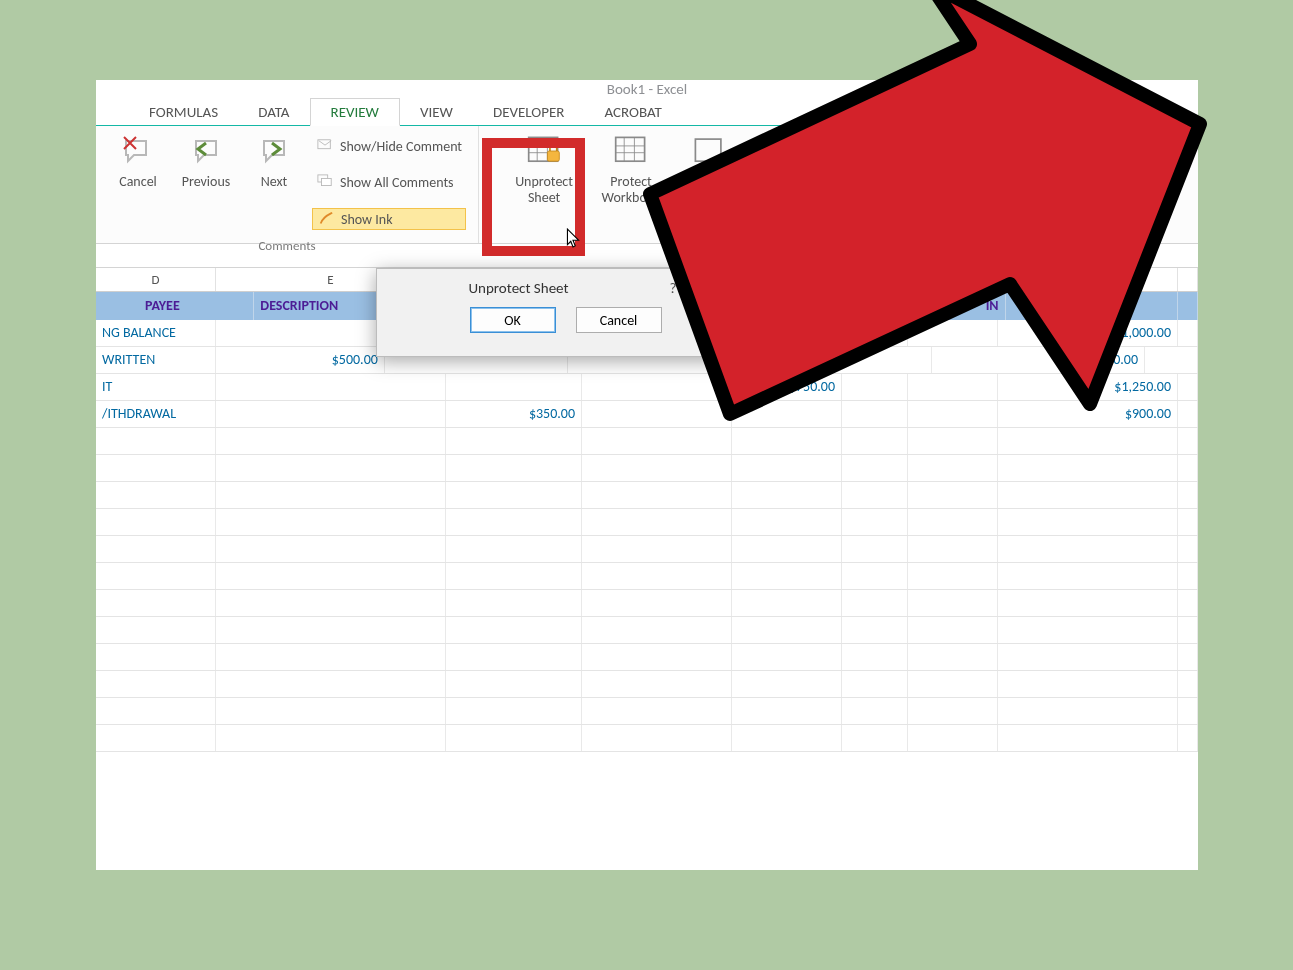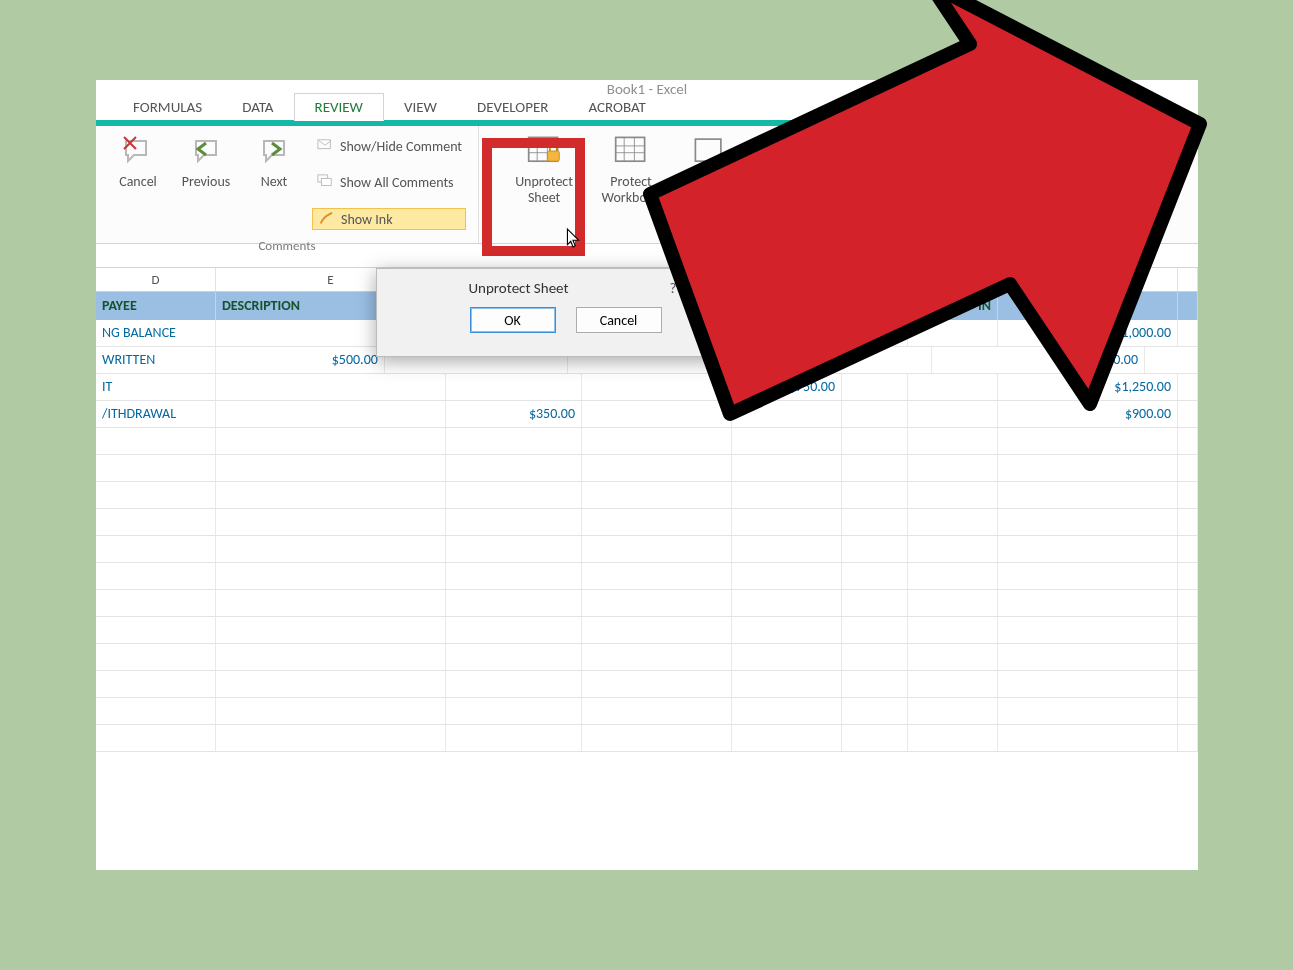--- a/index.html
+++ b/index.html
@@ -7,22 +7,22 @@
 
     .excel-frame{
       position:absolute; left:96px; top:80px; width:1102px; height:790px;
       background:#fff;
     }
     .title-bar{
       height:18px; text-align:center; font-size:15px; color:#8e9094;
       padding-top:0px;
     }
     .tabs-row{
-      display:flex; align-items:flex-end; height:28px; padding-left:17px;
-      border-bottom:6px solid #14b8a6;
+      display:flex; align-items:flex-end; height:28px; padding-left:33px;
+      border-bottom:1px solid #14b8a6;
     }
     .tab{
       padding:4px 20px; font-size:15px; color:#555; cursor:pointer; position:relative;
     }
     .tab.active{
       color:#237b3c; background:#fff; border:1px solid #d4d4d4; border-bottom:1px solid #fff;
       margin-bottom:-1px;
     }
 
     .ribbon{
@@ -48,21 +48,21 @@
     #rbox1{ left:386px; top:58px; width:103px; height:118px; }
 
     
     .fx-bar{ height:24px; border-bottom:1px solid #d4d4d4; background:#fff; }
 
     
     .col-letters{ display:flex; height:24px; border-bottom:1px solid #cfcfcf; font-size:13px; color:#555;}
     .col-letters div{ border-right:1px solid #e2e2e2; text-align:center; line-height:24px;}
 
     
-    .hdr-row{ display:flex; height:28px; background:#9abfe3; font-weight:700; font-size:14px; color:#14532d;}
+    .hdr-row{ display:flex; height:28px; background:#9abfe3; font-weight:700; font-size:14px; color:#4c1d95;padding-left:43px;}
     .hdr-row div{ border-right:1px solid #c0d5ea; padding:5px 6px; }
 
     
     .data{ }
     .drow{ display:flex; height:27px; border-bottom:1px solid #e4e4e4; font-size:14px; color:#0369a1;justify-content:space-between;}
     .drow div{ border-right:1px solid #e9e9e9; padding:4px 6px; overflow:hidden; white-space:nowrap;}
     .r{ text-align:right; }
 
     
     .cD{width:120px;} .cE{width:230px;} .cF{width:136px;} .cG{width:150px;}

